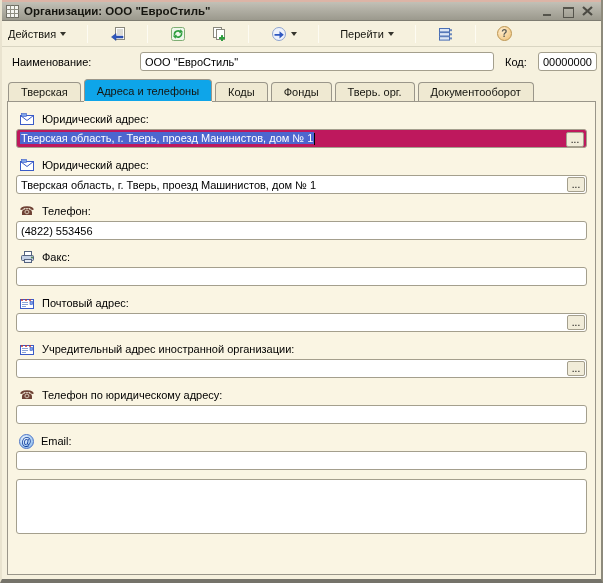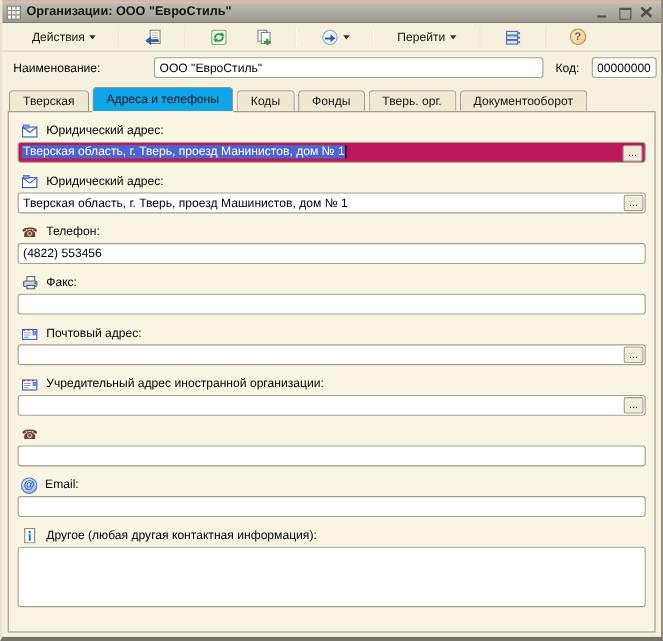--- a/index.html
+++ b/index.html
@@ -24,21 +24,21 @@
   .title-grid-icon { width:13px; height:13px; flex:0 0 auto; }
   .title-text { font-weight:bold; font-size:11.5px; color:#15150f; flex:1; white-space:nowrap; overflow:hidden; }
   .win-btns { display:flex; align-items:center; gap:8px; margin-right:3px; }
   .win-btn { width:12px; height:11px; position:relative; cursor:default; }
   .win-btn.min::after { content:""; position:absolute; left:1px; right:3px; bottom:1px; height:2px; background:#55544c; }
   .win-btn.max::after { content:""; position:absolute; left:1px; top:1px; width:9px; height:8px; border:1px solid #55544c; border-top-width:2px; }
   .win-btn.close svg { display:block; }
 
   
   .toolbar {
-    height:26px; display:flex; align-items:center; gap:12px; padding:0 21px;
+    height:26px; display:flex; align-items:center; gap:12px; padding:0 0;
     border-bottom:1px solid #d9d5c2; background:#f6f1de;
   }
   .tbtn {
     display:flex; align-items:center; gap:4px; padding:2px 5px;
     border:1px solid transparent; border-radius:2px; background:transparent; cursor:default;
     font-size:11px; color:#15150f;
   }
   .arrow-down { width:0; height:0; border-left:3px solid transparent; border-right:3px solid transparent; border-top:4px solid #35342c; }
   .tsep { width:1px; height:18px; background:#b9b5a0; border-right:1px solid #fdfbf2; margin:0 3px; }
   .ticon { width:17px; height:16px; display:flex; align-items:center; justify-content:center; }
@@ -306,40 +306,31 @@
       </div>
       <div class="input-wrap">
         <input class="text-input field-input" value="" style="">
         <button class="dots-btn">...</button>
       </div>
     </div>
 
     <div class="frow">
       <div class="lbl-line">
         <span class="ficon phone-glyph">☎</span>
+        <span>Телефон по юридическому адресу:</span>
       </div>
       <input class="text-input field-input" value="" style="">
     </div>
 
     <div class="frow">
       <div class="lbl-line">
         <span class="at-glyph">@</span>
         <span>Email:</span>
       </div>
       <input class="text-input field-input" value="" style="">
     </div>
 
     <div class="frow">
-      <div class="lbl-line">
-        <span class="ficon">
-          <svg width="12" height="14" viewBox="0 0 12 14">
-              <rect x="1.5" y="0.5" width="9" height="13" fill="#fff" stroke="#8a887c"></rect>
-              <circle cx="6" cy="3.6" r="1.1" fill="#2b6cc4"></circle>
-              <rect x="5.1" y="5.6" width="1.8" height="6" fill="#2b6cc4"></rect>
-            </svg>
-        </span>
-        <span>Другое (любая другая контактная информация):</span>
-      </div>
       <textarea class="text-input field-input textarea-input" value="" style=""></textarea>
     </div>
 
   </div>
 </div>
 
 </body></html>

